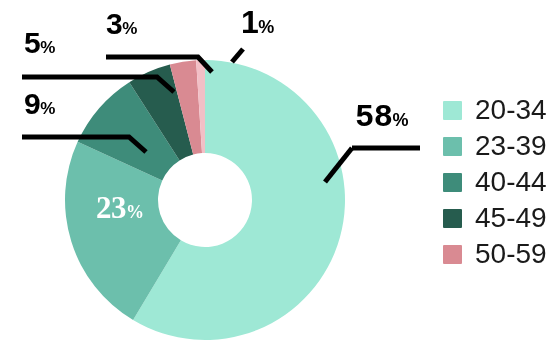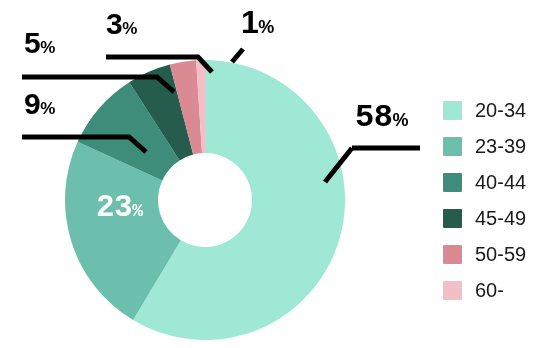--- a/index.html
+++ b/index.html
@@ -27,38 +27,38 @@
     font-family:"Liberation Sans", sans-serif;
   }
   .cal-5  .num{font-size:30px;} .cal-5  .pct{font-size:17px;}
   .cal-3  .num{font-size:30px;} .cal-3  .pct{font-size:17px;}
   .cal-1  .num{font-size:32px;} .cal-1  .pct{font-size:18px;}
   .cal-9  .num{font-size:30px;} .cal-9  .pct{font-size:17px;}
   .cal-58 .num{font-size:32px;font-family:Liberation Mono, monospace;} .cal-58 .pct{font-size:18px;}
 
   .inner-label{
     position:absolute;color:#ffffff;white-space:nowrap;
-    font-family:Liberation Mono, monospace;
+    font-family:Liberation Serif, serif;
   }
   .inner-label .num{font-size:31px;font-weight:bold;letter-spacing:-0.5px;}
   .inner-label .pct{font-size:18px;font-weight:bold;}
 
   
   .legend{
     position:absolute;left:443px;top:92px;
     display:flex;flex-direction:column;gap:0px;
   }
   .legend-item{
     display:flex;align-items:center;height:36px;
   }
   .legend-swatch{
     width:19px;height:19px;flex:0 0 19px;border-radius:1px;
   }
   .legend-label{
-    margin-left:13px;font-size:20px;color:#1a1a1a;
+    margin-left:13px;font-size:28px;color:#1a1a1a;
     font-family:"Liberation Sans", sans-serif;line-height:1;
   }
 </style>
 </head>
 <body>
 
 <div id="root">
 
   <div class="chart-area">
     <svg class="donut-svg" width="420" height="348" viewBox="0 0 420 348">
@@ -124,19 +124,15 @@
         <span class="legend-label">40-44</span>
       </div>
       <div class="legend-item">
         <span class="legend-swatch" style="background: rgb(38, 92, 78);"></span>
         <span class="legend-label">45-49</span>
       </div>
       <div class="legend-item">
         <span class="legend-swatch" style="background: rgb(217, 138, 146);"></span>
         <span class="legend-label">50-59</span>
       </div>
-      <div class="legend-item">
-        <span class="legend-swatch" style="background: rgb(242, 191, 198);"></span>
-        <span class="legend-label">60-</span>
-      </div>
     </div>
 
 </div>
 
 </body></html>

